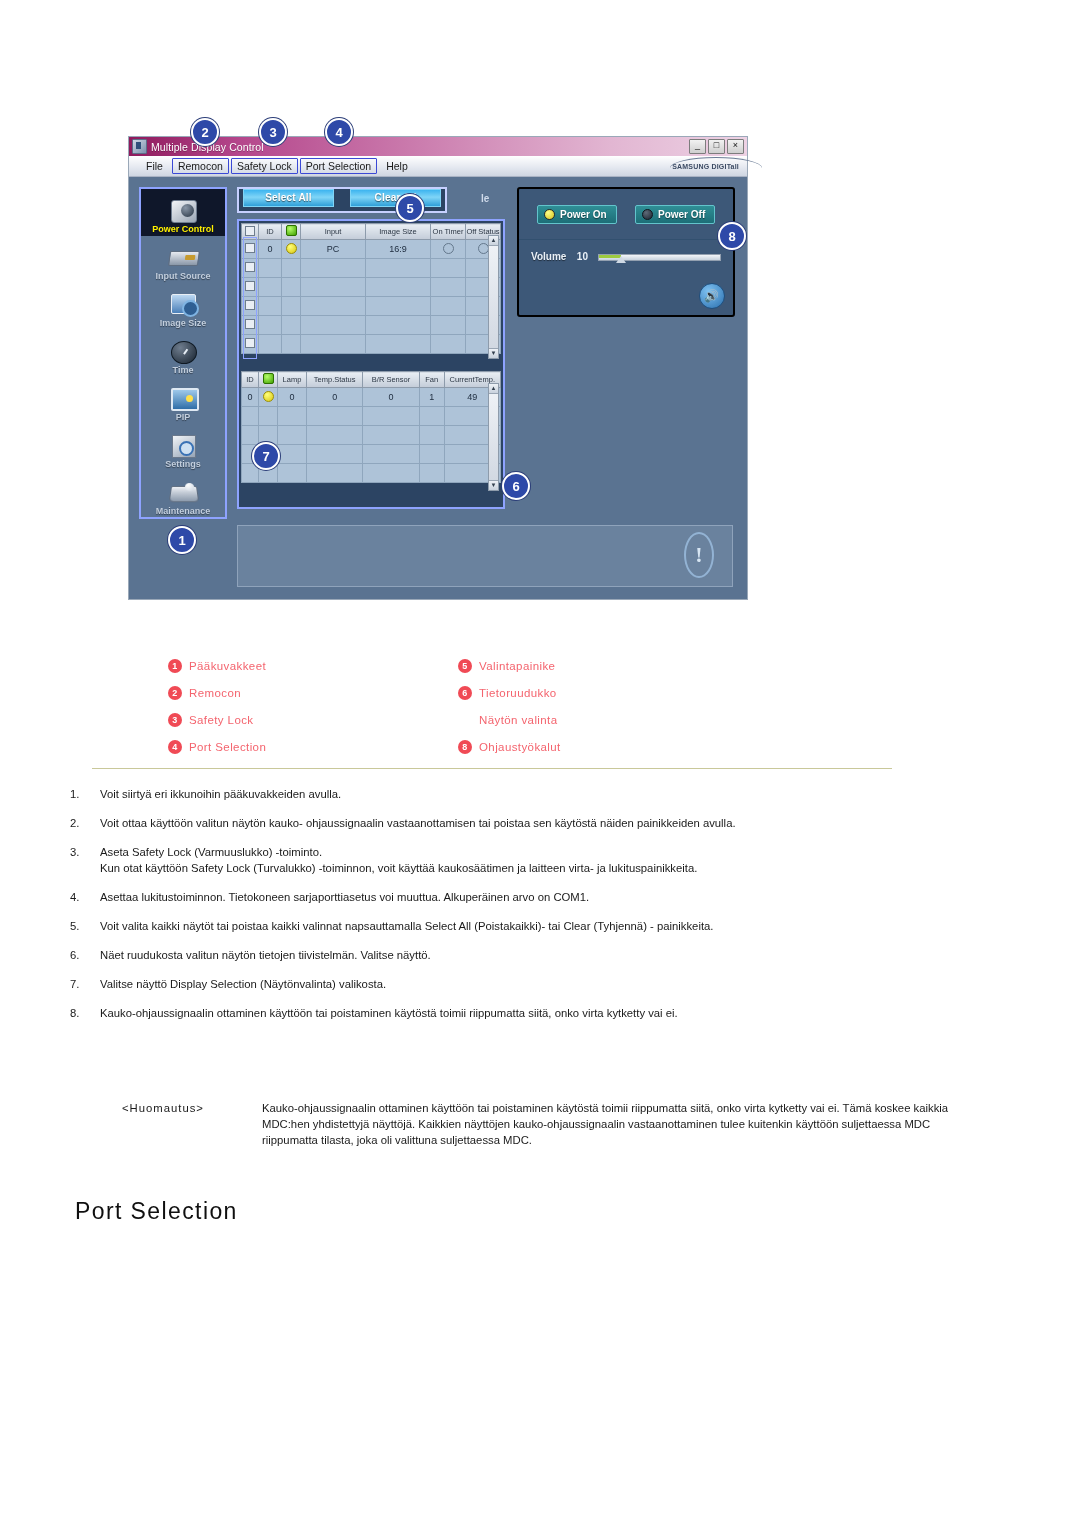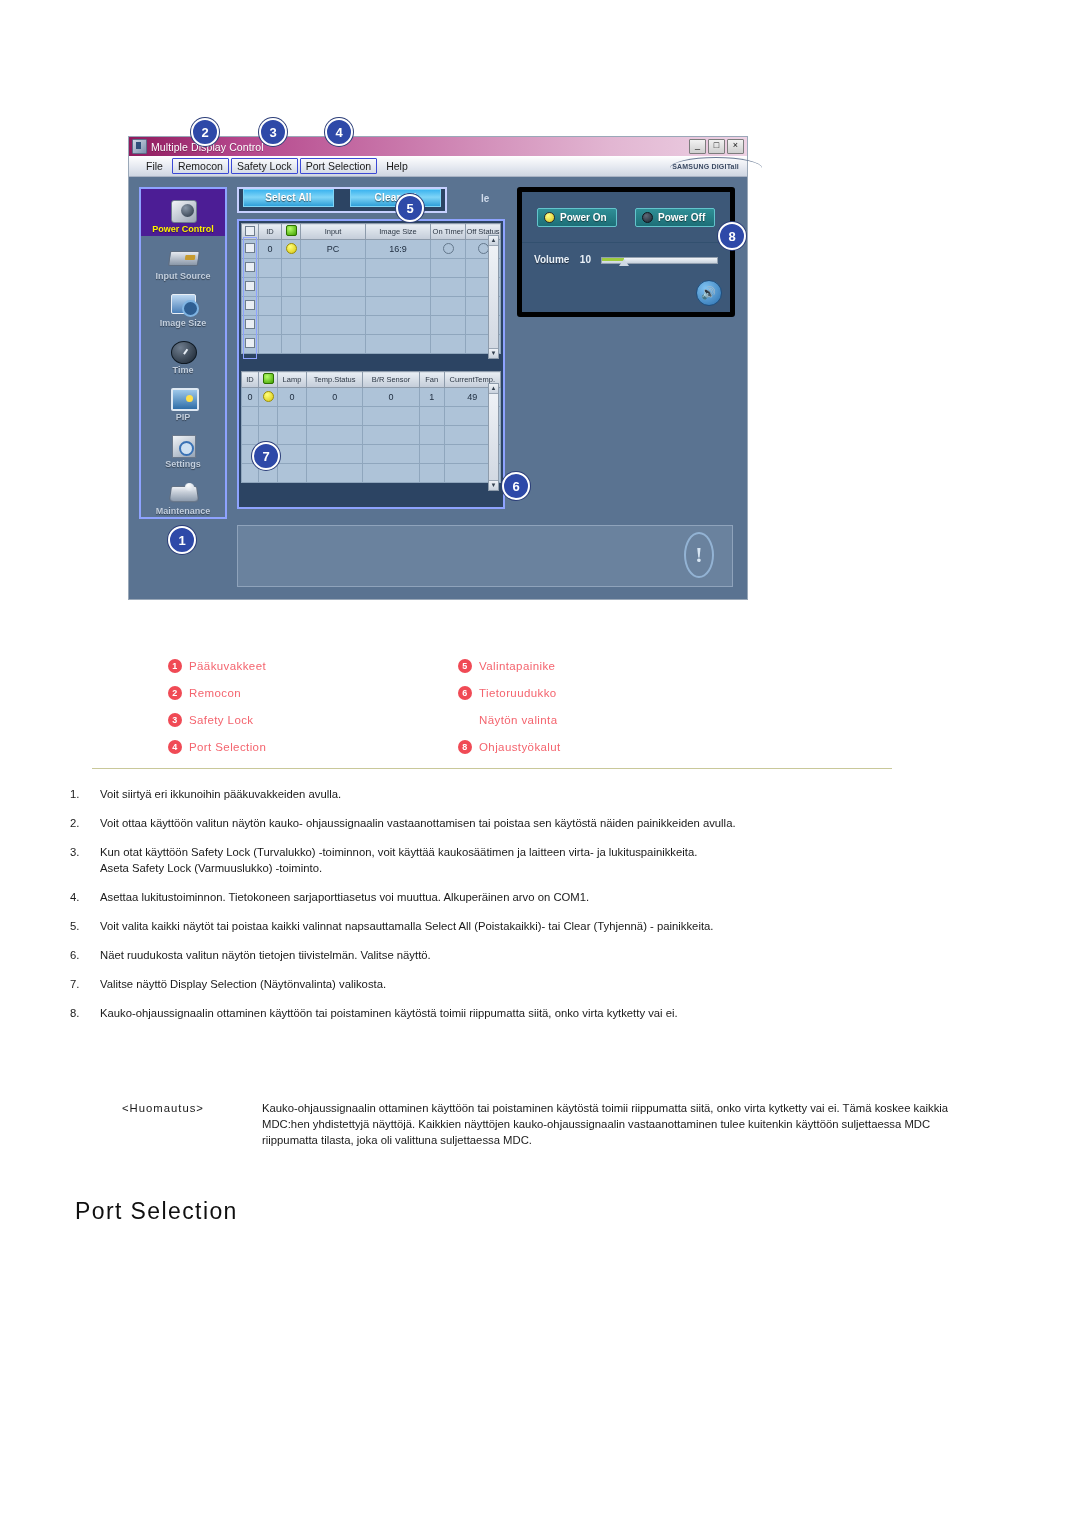--- a/index.html
+++ b/index.html
@@ -66,21 +66,21 @@
 
   
   .sidebar{
     position:absolute;left:10px;top:10px;width:88px;height:332px;
     background:#5a7391;border:2px solid #8ea3ff;box-sizing:border-box;
   }
   .side-item{
     height:47px;display:flex;flex-direction:column;align-items:center;justify-content:flex-end;
     padding-bottom:2px;box-sizing:border-box;position:relative;
   }
-  .side-item.active{background:#4c1d95;}
+  .side-item.active{background:#0f172a;}
   .side-label{font-size:9px;color:#c2cedd;font-weight:bold;line-height:10px;text-shadow:0 1px 1px rgba(0,0,0,.45);}
   .side-item.active .side-label{color:#fff000;}
   .side-ico{width:30px;height:24px;position:relative;margin-bottom:1px;}
 
   
   .ico-power{position:absolute;left:3px;top:1px;width:24px;height:21px;background:linear-gradient(145deg,#f2f4f7,#9aa6b6);border:1px solid #6e7c8f;border-radius:3px;}
   .ico-power:after{content:"";position:absolute;right:2px;top:3px;width:13px;height:13px;border-radius:50%;background:radial-gradient(circle at 35% 30%,#8a97a8,#23303f);}
   .ico-input{position:absolute;left:1px;top:5px;width:28px;height:13px;background:linear-gradient(#e6eaf0,#8a97a8);border:1px solid #5f6d80;border-radius:2px;transform:skewX(-8deg);}
   .ico-input:after{content:"";position:absolute;right:3px;top:3px;width:10px;height:5px;background:#c69a2e;border-radius:1px;}
   .ico-size{position:absolute;left:3px;top:1px;width:23px;height:18px;background:linear-gradient(#bcd8f2,#4a7fb8);border:1.5px solid #e8eef5;border-radius:2px;}
@@ -139,21 +139,21 @@
   .sbar .arrw{height:9px;background:linear-gradient(#eef2f7,#c9d2dd);border-bottom:1px solid #9aa6b4;font-size:6px;line-height:8px;text-align:center;color:#33404f;}
   .sbar .arrw.bot{position:absolute;bottom:0;left:0;right:0;border-top:1px solid #9aa6b4;border-bottom:none;}
   .chkcol{
     position:absolute;left:2px;top:14px;width:14px;bottom:2px;
     border:1.5px solid #8ea3ff;box-sizing:border-box;
   }
 
   
   .ctrl-panel{
     position:absolute;left:388px;top:10px;width:218px;height:130px;
-    border:5px solid #000000;box-sizing:border-box;background:#3d5878;
+    border:2px solid #000000;box-sizing:border-box;background:#3d5878;
     border-radius:3px;
   }
   .pwr-row{height:50px;display:flex;align-items:center;justify-content:center;gap:18px;
     border-bottom:1px solid #32506f;}
   .pwr-btn{
     width:80px;height:19px;background:linear-gradient(#2f8f96,#1d6e77);
     border:1px solid #63c4cc;border-radius:2px;
     display:flex;align-items:center;gap:5px;padding-left:6px;box-sizing:border-box;
     font-size:10px;font-weight:bold;color:#ffffff;text-shadow:0 1px 1px rgba(0,0,0,.5);
   }
@@ -548,22 +548,22 @@
     <span class="step-n">1.</span>
     <span class="step-t">Voit siirtyä eri ikkunoihin pääkuvakkeiden avulla.</span>
   </div>
   <div class="step">
     <span class="step-n">2.</span>
     <span class="step-t">Voit ottaa käyttöön valitun näytön kauko- ohjaussignaalin vastaanottamisen tai poistaa sen käytöstä näiden painikkeiden avulla.</span>
   </div>
   <div class="step">
     <span class="step-n">3.</span>
     <span class="step-t">
+      <span class="sub">Aseta Safety Lock (Varmuuslukko) -toiminto.</span>
       <span class="sub">Kun otat käyttöön Safety Lock (Turvalukko) -toiminnon, voit käyttää kaukosäätimen ja laitteen virta- ja lukituspainikkeita.</span>
-      <span class="sub">Aseta Safety Lock (Varmuuslukko) -toiminto.</span>
     </span>
   </div>
   <div class="step">
     <span class="step-n">4.</span>
     <span class="step-t">Asettaa lukitustoiminnon. Tietokoneen sarjaporttiasetus voi muuttua. Alkuperäinen arvo on COM1.</span>
   </div>
   <div class="step">
     <span class="step-n">5.</span>
     <span class="step-t">Voit valita kaikki näytöt tai poistaa kaikki valinnat napsauttamalla Select All (Poistakaikki)- tai Clear (Tyhjennä) - painikkeita.</span>
   </div>

